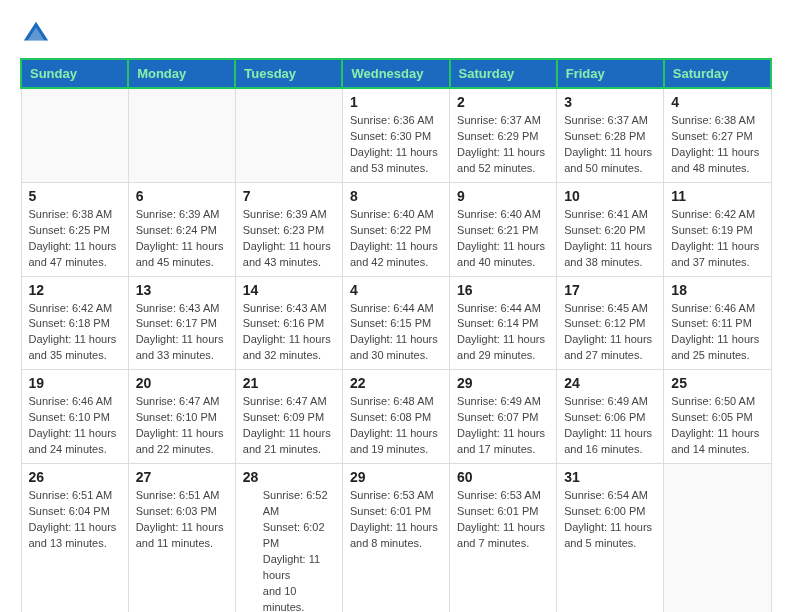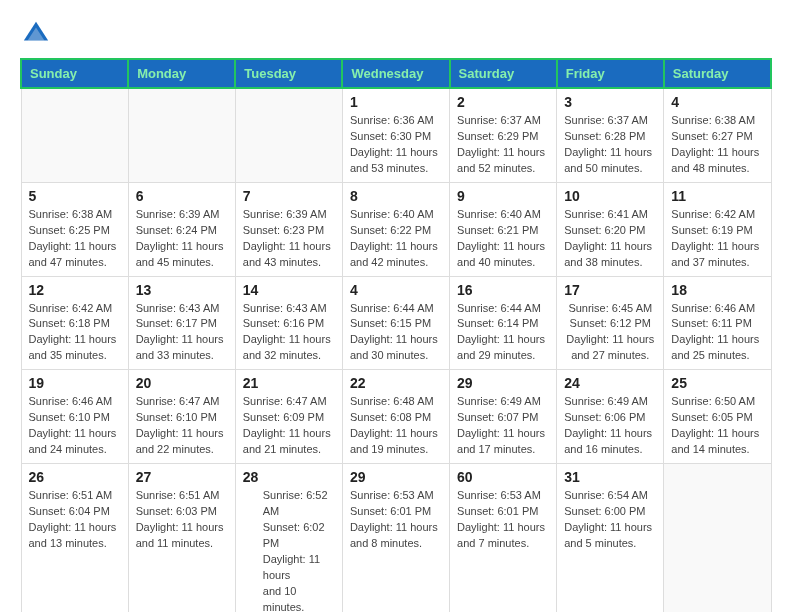--- a/index.html
+++ b/index.html
@@ -232,21 +232,21 @@
         </td>
         <td>
           <div class="day-number">16</div>
           <div class="day-info" style="white-space: pre-line;">Sunrise: 6:44 AM
 Sunset: 6:14 PM
 Daylight: 11 hours
 and 29 minutes.</div>
         </td>
         <td>
           <div class="day-number">17</div>
-          <div class="day-info" style="white-space: pre-line; text-align: center;">Sunrise: 6:45 AM
+          <div class="day-info" style="white-space: pre-line;">Sunrise: 6:45 AM
 Sunset: 6:12 PM
 Daylight: 11 hours
 and 27 minutes.</div>
         </td>
         <td>
           <div class="day-number">18</div>
           <div class="day-info" style="white-space: pre-line;">Sunrise: 6:46 AM
 Sunset: 6:11 PM
 Daylight: 11 hours
 and 25 minutes.</div>

